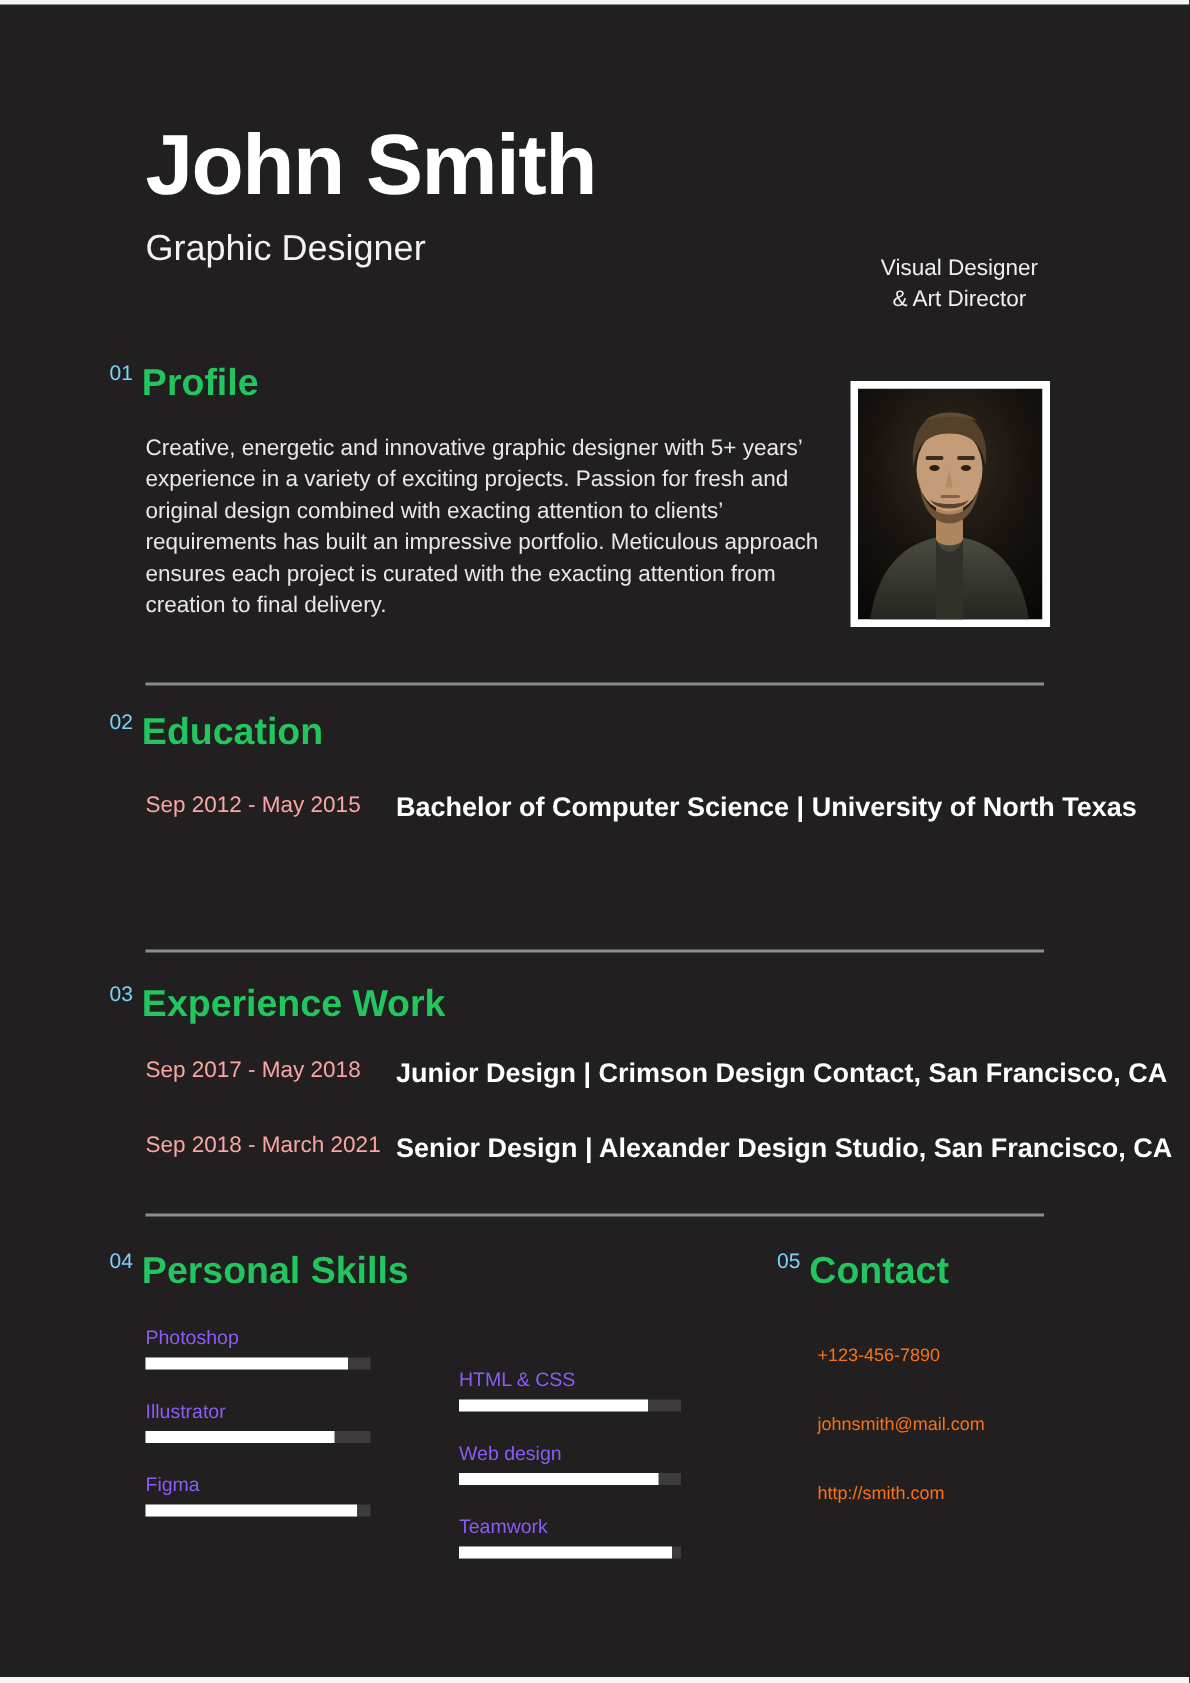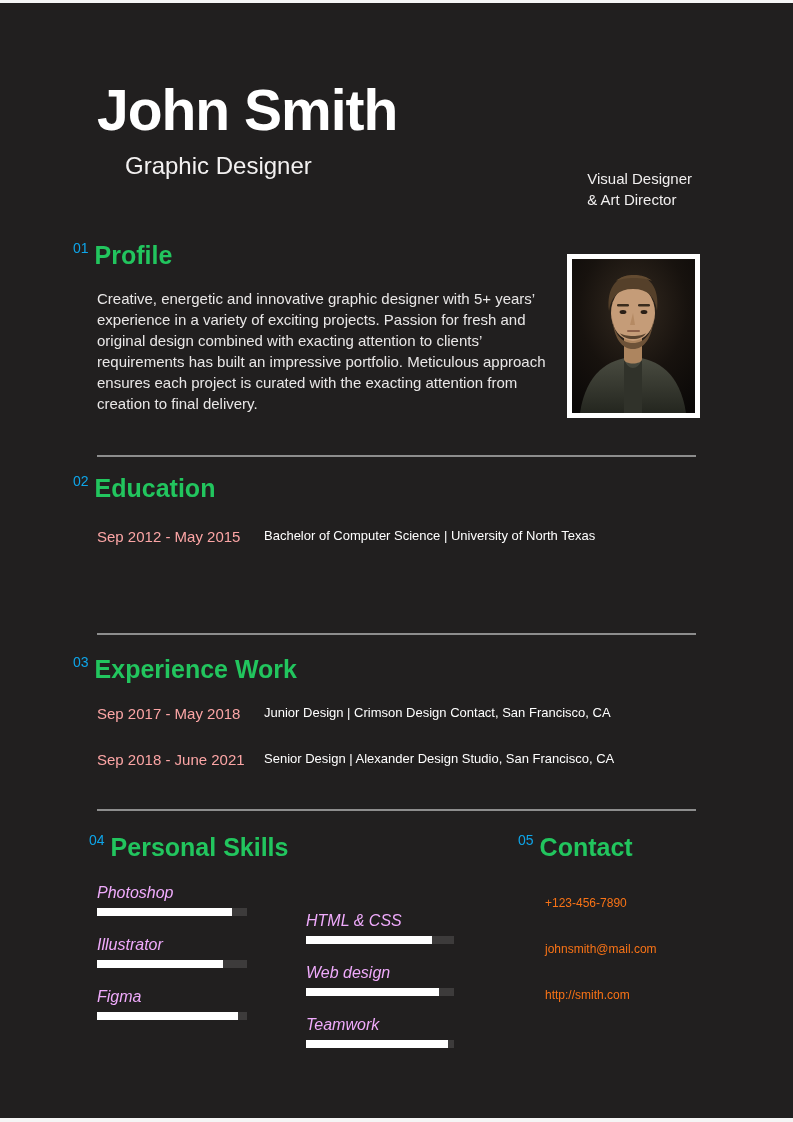--- a/index.html
+++ b/index.html
@@ -19,32 +19,32 @@
   .edge-strip.bottom { bottom: 0; height: 4px; }
 
   
   .name-heading {
     position: absolute; left: 97px; top: 82px;
     font-size: 57px; font-weight: 700; letter-spacing: -1px;
     line-height: 1; color: #ffffff; white-space: nowrap;
   }
   .job-title {
     position: absolute; left: 97px; top: 152px;
-    font-size: 24px; font-weight: 400; color: #f3f1f1; white-space: nowrap; margin-left: 28px;
+    font-size: 24px; font-weight: 400; color: #f3f1f1; white-space: nowrap;
   }
   .tagline {
     position: absolute; right: 101px; top: 168px;
-    text-align: left; font-size: 15px; line-height: 21px; color: #f0eeee;
+    text-align: center; font-size: 15px; line-height: 21px; color: #f0eeee;
   }
 
   
   .sec-head { position: absolute; white-space: nowrap; }
   .sec-num {
     display: inline-block; vertical-align: top;
-    font-size: 14px; font-weight: 400; color: #0ea5e9;
+    font-size: 14px; font-weight: 400; color: #7dd3fc;
     margin-right: 6px; position: relative; top: -1px;
   }
   .sec-title { font-size: 25px; font-weight: 700; color: #22c55e; letter-spacing: 0; }
 
   
   .profile-text {
     position: absolute; left: 97px; top: 288px; width: 450px;
     font-size: 15px; line-height: 21px; color: #e9e7e7;
   }
   .photo-frame {
@@ -60,28 +60,28 @@
     background: #8d8d8d;
   }
 
   
   .rows { position: absolute; left: 97px; width: 620px; }
   .t-row { display: flex; align-items: flex-start; margin-bottom: 29px; }
   .t-dates {
     width: 167px; flex-shrink: 0;
     font-size: 15px; color: #fca5a5; font-weight: 400; white-space: nowrap;
   }
-  .t-detail { font-size: 13px; font-weight: 400; color: #ffffff; white-space: nowrap; }
+  .t-detail { font-size: 18px; font-weight: 700; color: #ffffff; white-space: nowrap; }
 
   
   .skills-col { position: absolute; top: 884px; }
   .skills-col.left { left: 97px; width: 150px; }
   .skills-col.right { left: 306px; width: 148px; margin-top: 28px; }
   .skill-item { margin-bottom: 20px; }
-  .skill-label { font-size: 16px; color: #f0abfc; margin-bottom: 6px; white-space: nowrap; font-style: italic; }
+  .skill-label { font-size: 13px; color: #8b5cf6; margin-bottom: 6px; white-space: nowrap; }
   .skill-bar { height: 8px; background: #3d3b3b; width: 100%; }
   .skill-fill { height: 100%; background: #ffffff; }
 
   
   .contact-list { position: absolute; left: 545px; top: 896px; }
   .contact-item { font-size: 12px; color: #f97316; margin-bottom: 32px; white-space: nowrap; }
 </style>
 </head>
 <body>
 
@@ -156,28 +156,28 @@
 
   <div class="sec-head" style="left:73px; top:655px;text-align:center;">
     <span class="sec-num">03</span><span class="sec-title">Experience Work</span>
   </div>
   <div class="rows" style="top:705px;">
     <div class="t-row">
       <span class="t-dates">Sep 2017 - May 2018</span>
       <span class="t-detail">Junior Design | Crimson Design Contact, San Francisco, CA</span>
     </div>
     <div class="t-row">
-      <span class="t-dates">Sep 2018 - June 2021</span>
+      <span class="t-dates">Sep 2018 - March 2021</span>
       <span class="t-detail">Senior Design | Alexander Design Studio, San Francisco, CA</span>
     </div>
   </div>
 
   <div class="divider" style="top:809px;"></div>
 
-  <div class="sec-head" style="left:89px; top:833px;">
+  <div class="sec-head" style="left:73px; top:833px;">
     <span class="sec-num">04</span><span class="sec-title">Personal Skills</span>
   </div>
 
   <div class="skills-col left">
     <div class="skill-item">
       <div class="skill-label">Photoshop</div>
       <div class="skill-bar">
           <div class="skill-fill" style="width: 90%;"></div>
         </div>
     </div>

